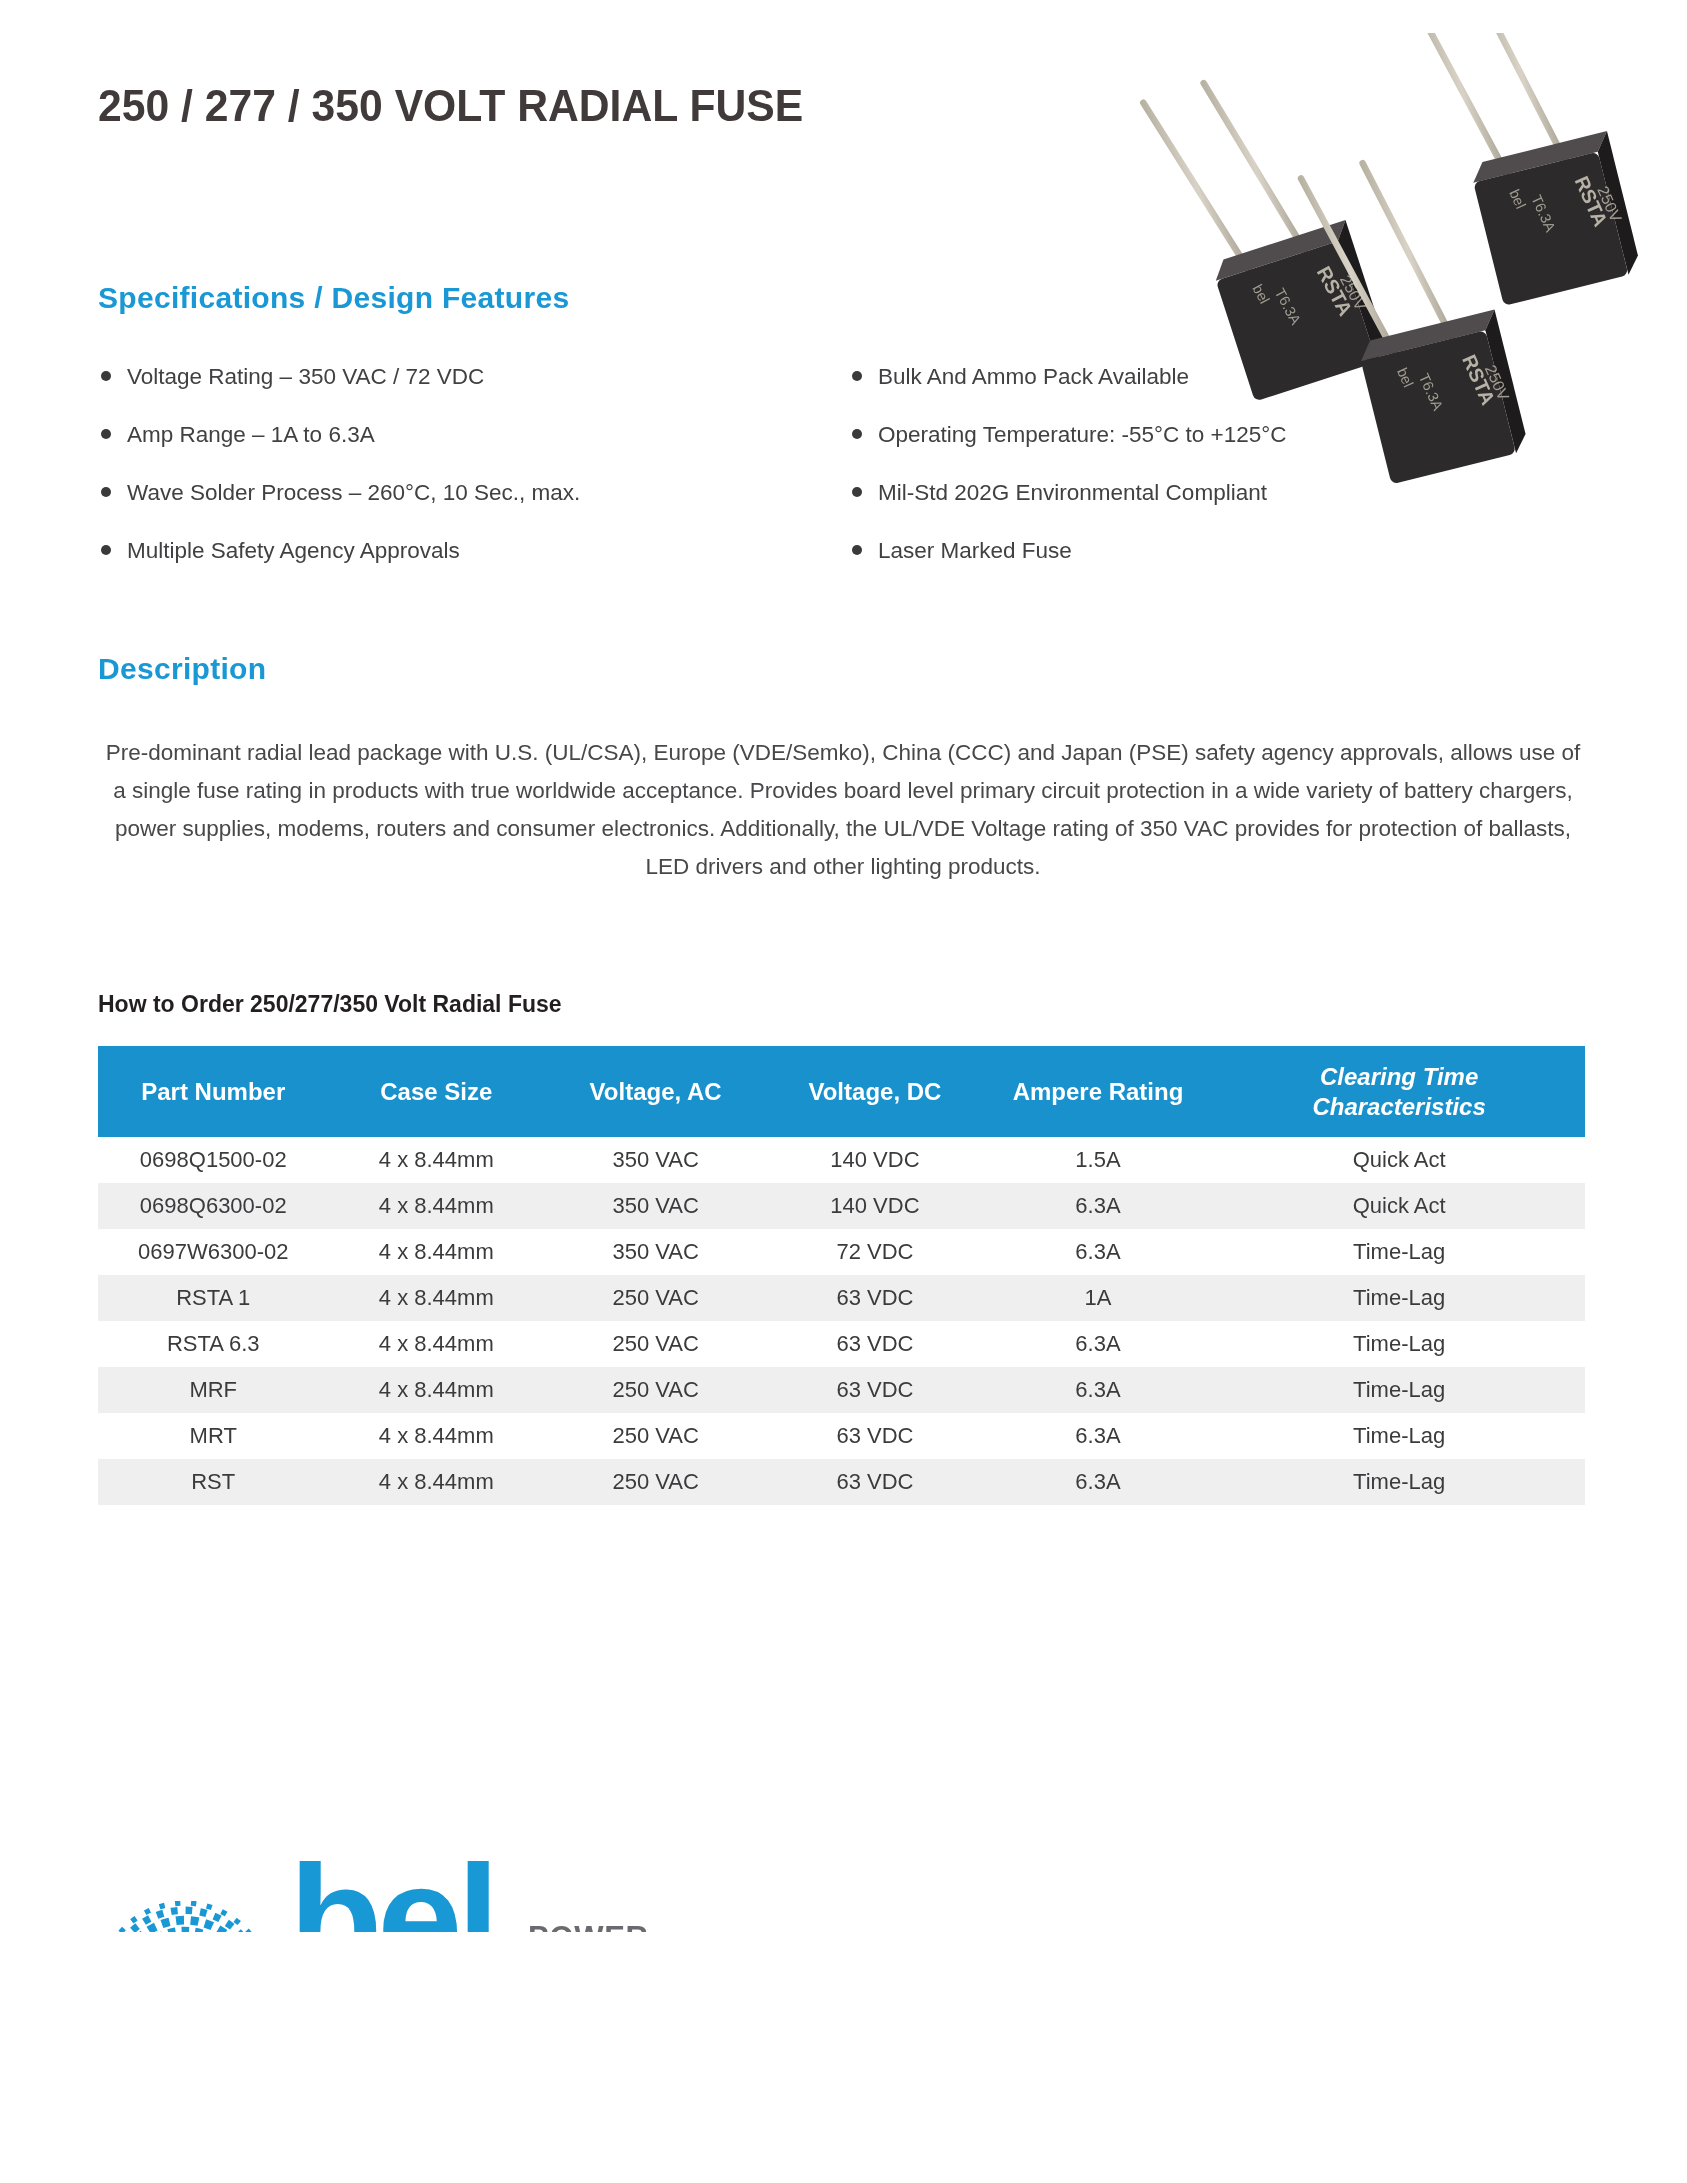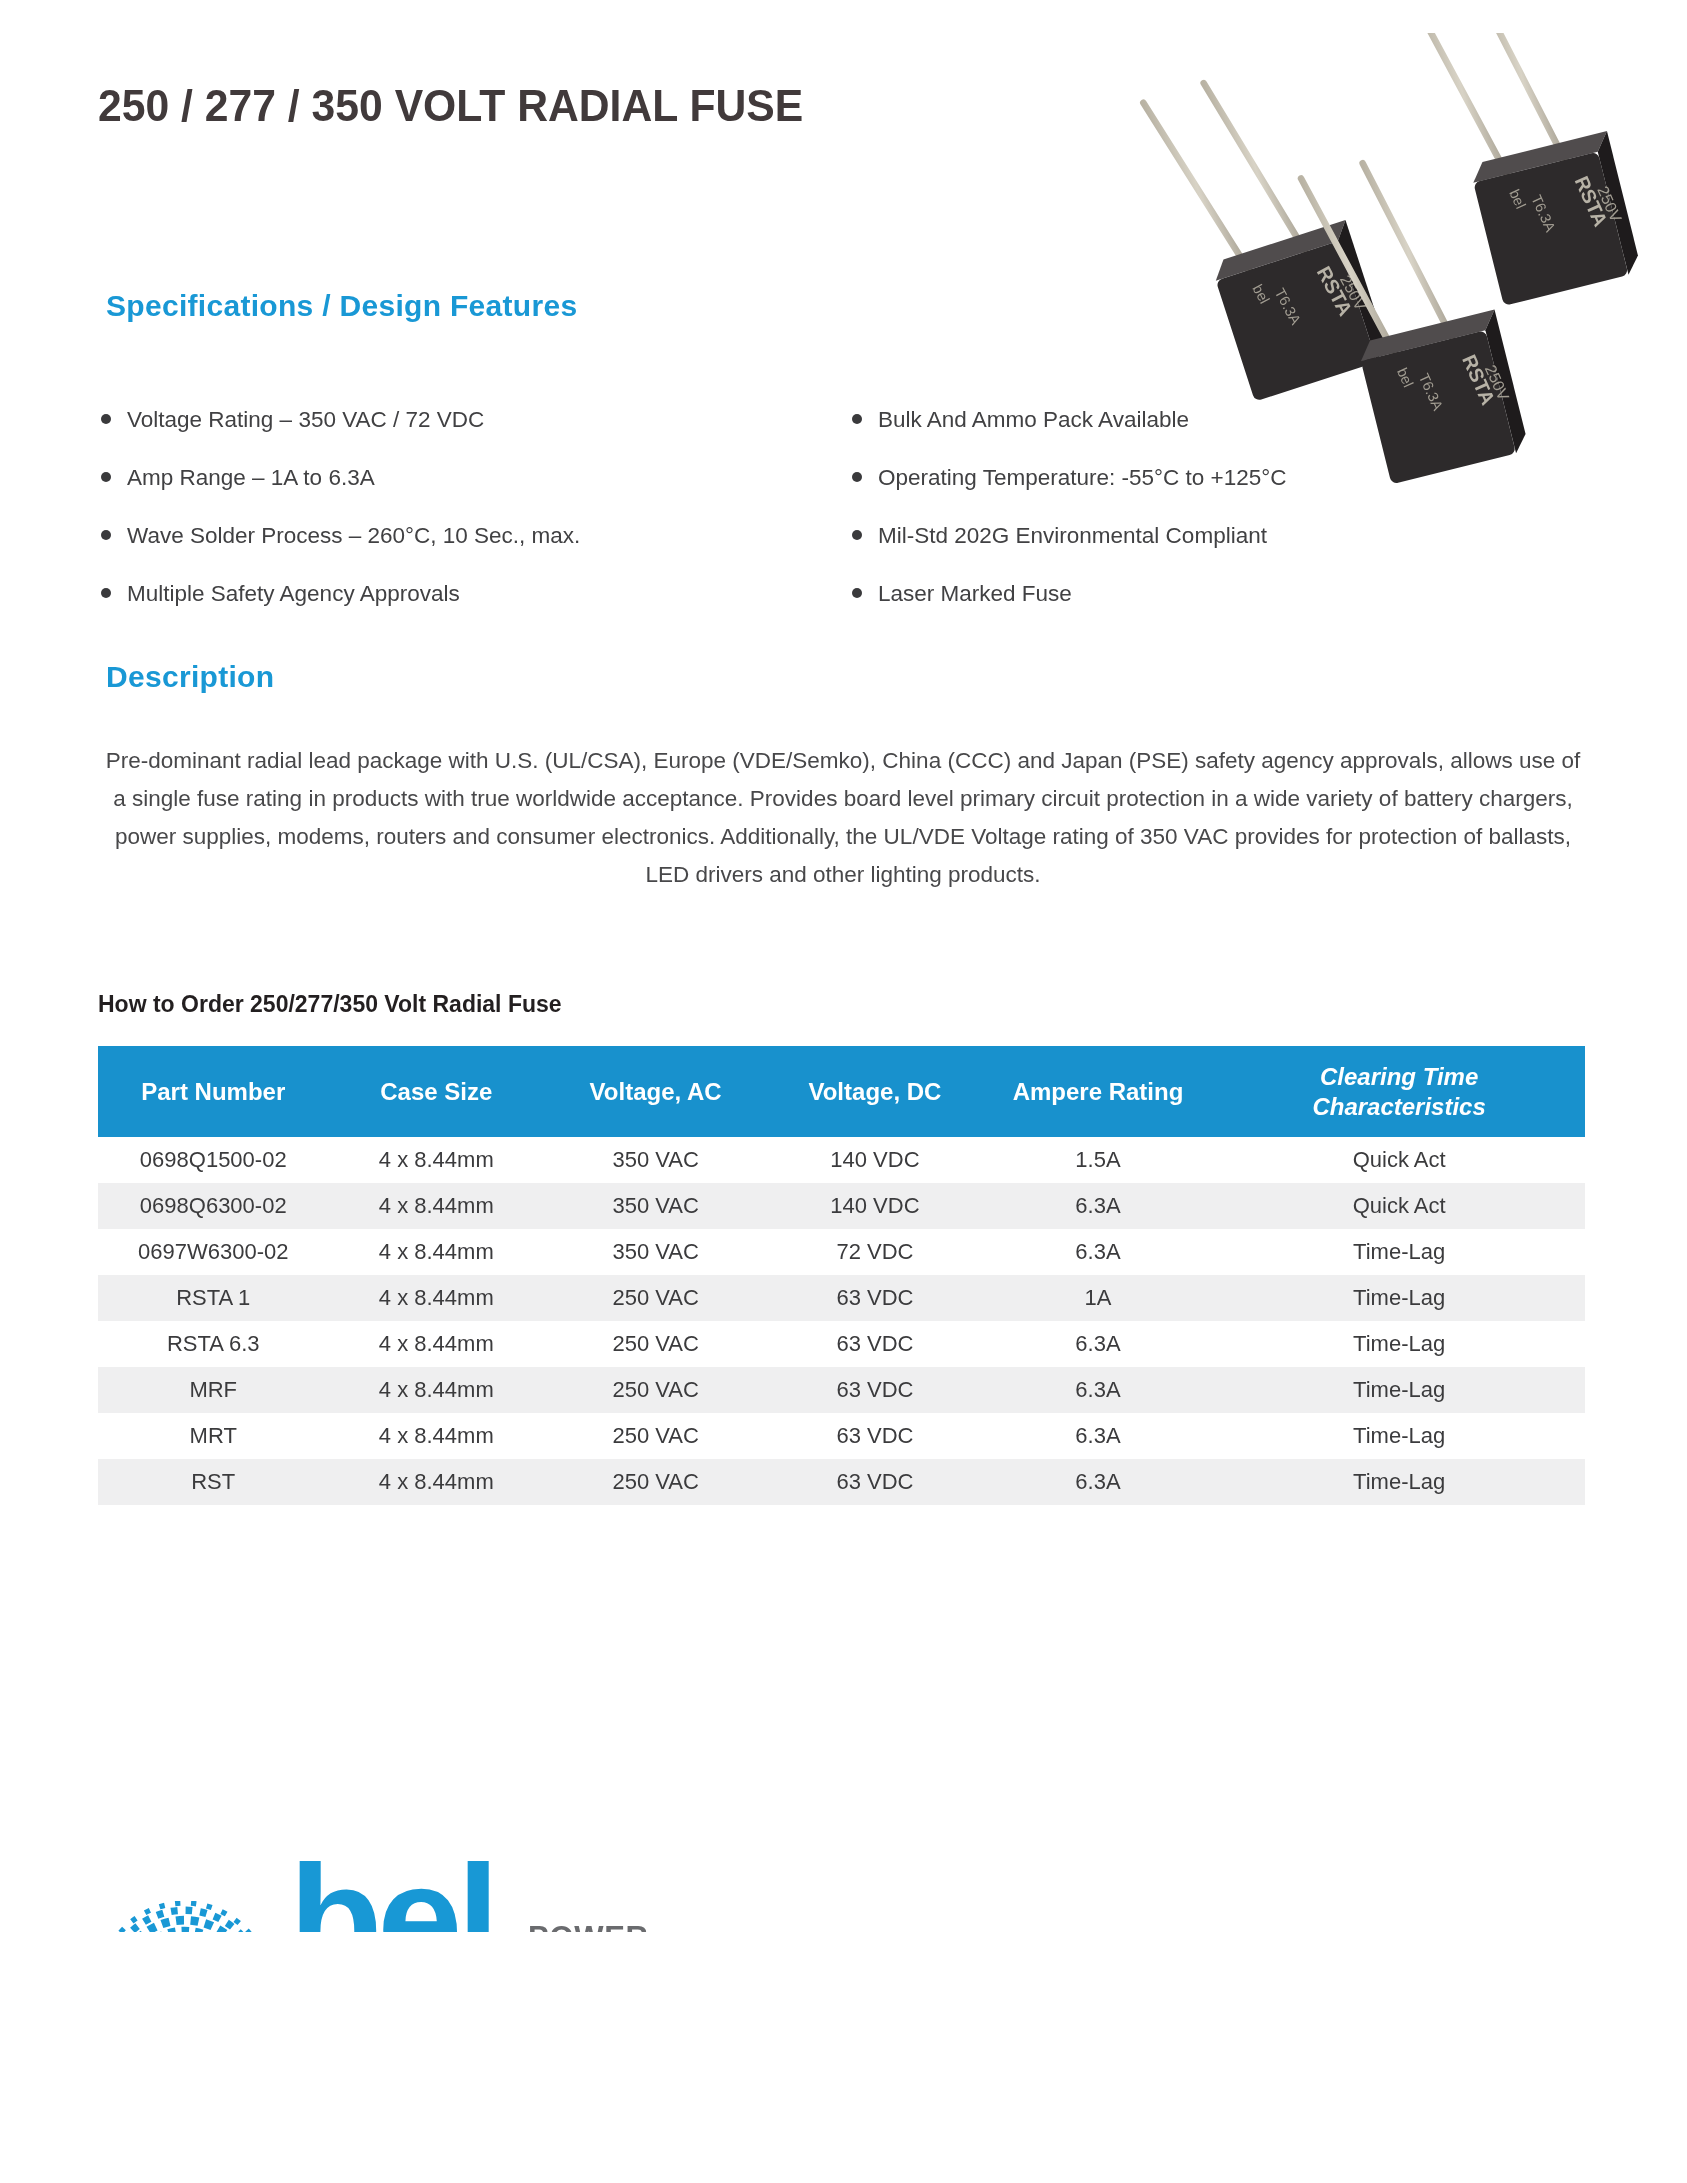--- a/index.html
+++ b/index.html
@@ -31,30 +31,30 @@
   .product-photo {
     position: absolute;
     left: 1078px;
     top: 33px;
     width: 562px;
     height: 463px;
   }
 
   
   .section-heading {
-    margin: 8px;
+    margin: 0;
     font-size: 30px;
     font-weight: bold;
     color: #1998d5;
     letter-spacing: 0.3px;
   }
 
   
   .specs { position: absolute; left: 98px; top: 281px; width: 1489px; }
-  .bullets-wrap { display: flex; margin-top: 84px; }
+  .bullets-wrap { display: flex; margin-top: 49px; }
   .bullets-col-left { width: 751px; flex: 0 0 auto; }
   .bullets-col-right { flex: 1 1 auto; }
   ul.bullets { list-style: none; margin: 0; padding: 0; }
   ul.bullets li {
     position: relative;
     padding-left: 29px;
     font-size: 22.5px;
     line-height: 25px;
     color: #414143;
     margin-bottom: 33px;

